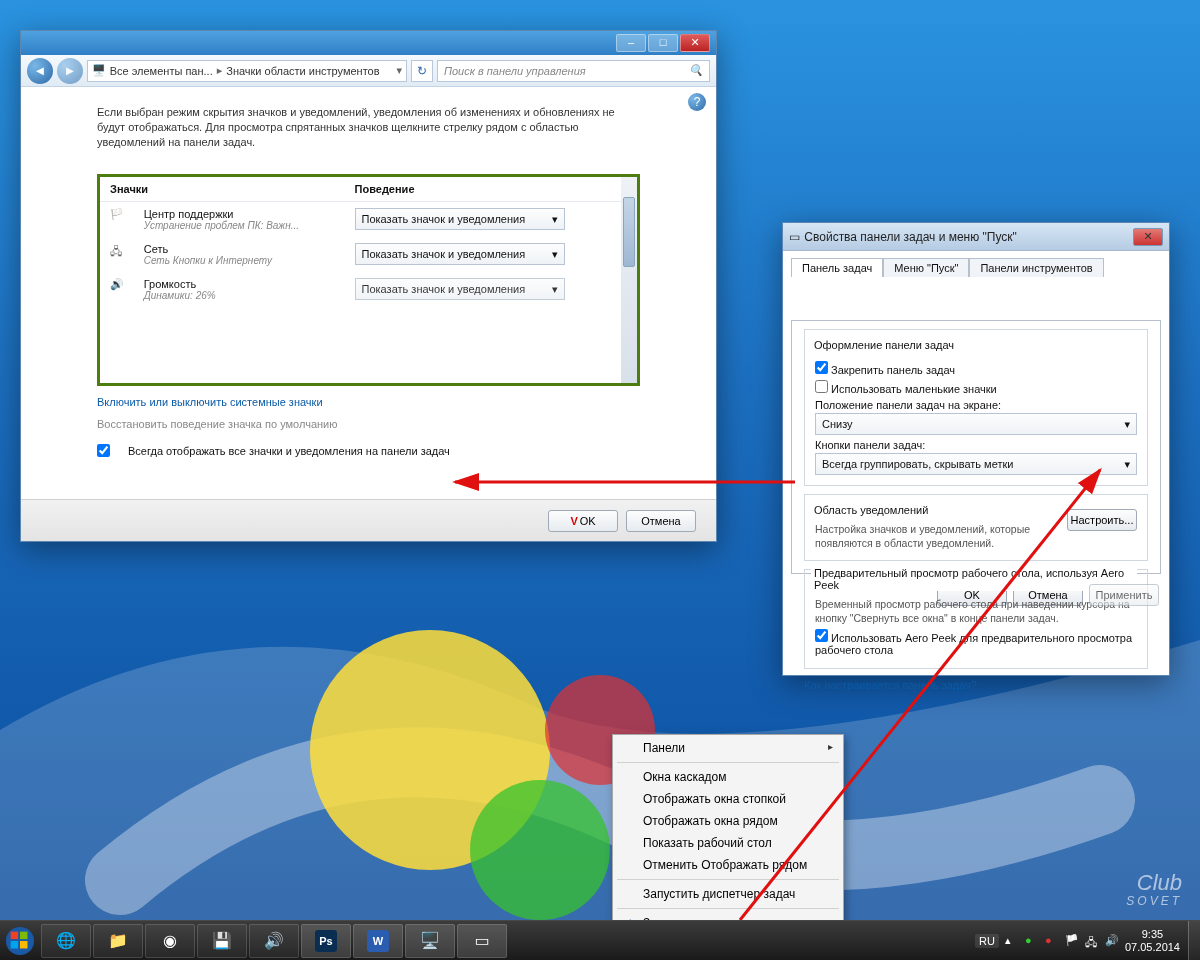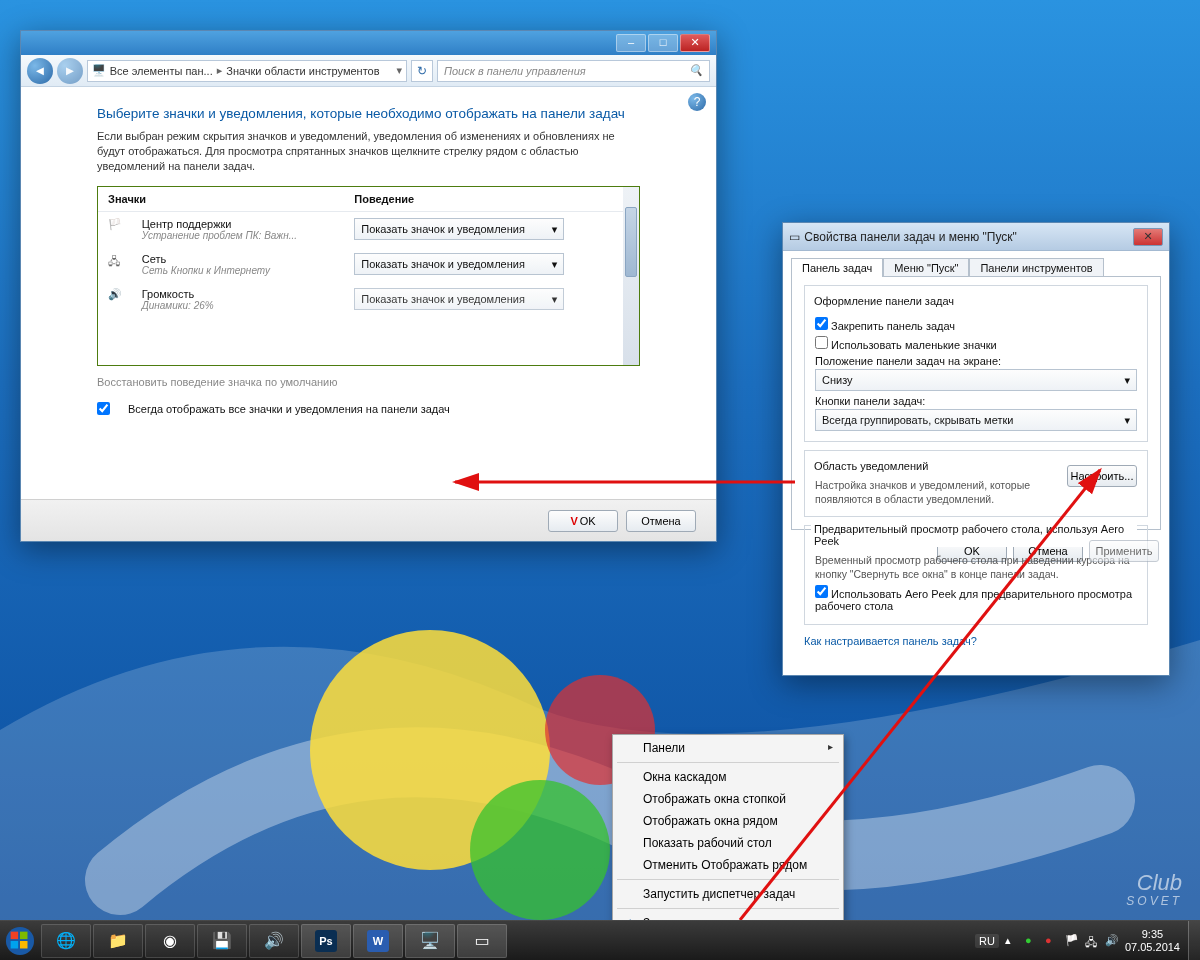--- a/index.html
+++ b/index.html
@@ -45,21 +45,21 @@
   .nav-arrow{width:26px;height:26px;border-radius:50%;background:radial-gradient(circle at 30% 30%,#7bb8e8,#2d6aa8);
              color:#fff;display:flex;align-items:center;justify-content:center;font-size:13px;}
   .crumb{flex:0 0 auto;display:flex;align-items:center;height:22px;border:1px solid #b8c8da;
          background:#fff;padding:0 4px;font-size:11px;color:#333;gap:4px;}
   .crumb .drop{color:#666;}
   .search{flex:1;height:22px;border:1px solid #b8c8da;background:#fff;display:flex;align-items:center;
           padding:0 6px;color:#888;font-style:italic;font-size:11px;gap:4px;}
   #winL .body{padding:18px 76px 10px 76px;}
   .blue-h{color:#0a5aa6;font-size:13.5px;margin-bottom:6px;line-height:18px;}
   .intro{font-size:11px;color:#333;line-height:15px;}
-  .listbox{margin-top:12px;border:1px solid #4d7c0f;height:180px;overflow:hidden;position:relative;}
+  .listbox{margin-top:24px;border:3px solid #4d7c0f;height:212px;overflow:hidden;position:relative;}
   .listbox .scroll{position:absolute;right:0;top:0;width:16px;height:100%;
                    background:linear-gradient(#eef2f6,#d8e0ea);}
   .listbox .scroll .thumb{position:absolute;left:2px;right:2px;top:20px;height:70px;
                           background:linear-gradient(#c5d5e6,#9fb8d2);border:1px solid #8aa5c2;border-radius:2px;}
   .listbox table{width:calc(100% - 16px);border-collapse:collapse;}
   .listbox th{text-align:left;font-size:11px;font-weight:bold;padding:6px 10px;border-bottom:1px solid #e6eaef;}
   .listbox td{padding:6px 10px;vertical-align:top;font-size:11px;}
   .listbox td.iconcell{width:26px;color:#666;}
   .item-title{font-size:11px;color:#111;}
   .item-sub{font-size:10px;color:#888;font-style:italic;}
@@ -79,21 +79,21 @@
             text-align:center;line-height:18px;font-size:12px;}
   .red-v{position:relative;display:inline-block;color:#d00;font-weight:bold;margin-right:2px;}
 
   
   #winR{left:782px;top:222px;width:388px;height:454px;}
   #winR .body{padding:4px 8px 0 8px;}
   .tabs{display:flex;gap:0;margin-top:2px;}
   .tab{border:1px solid #b5c0cc;border-bottom:none;padding:3px 10px;font-size:11px;background:#f0f3f7;
        position:relative;top:1px;}
   .tab.active{background:#fff;z-index:2;}
-  .tabpanel{border:1px solid #b5c0cc;background:#fff;padding:8px 12px 12px 12px;height:254px;position:relative;}
+  .tabpanel{border:1px solid #b5c0cc;background:#fff;padding:8px 12px 12px 12px;height:254px;position:relative;margin-top:44px;}
   .group{border:1px solid #d0d7df;padding:8px 10px 10px 10px;margin-bottom:8px;}
   .grp-title{font-size:11px;margin:-14px 0 6px -4px;background:#fff;display:inline-block;padding:0 3px;}
   .lbl{font-size:11px;margin:4px 0 2px 0;display:block;}
   .selectw{width:100%;gap:22px;}
   .small{font-size:10.5px;color:#555;line-height:14px;}
   #winR .footer{display:flex;justify-content:flex-end;gap:6px;padding:10px 10px;}
 
   
   .ctxmenu{position:absolute;left:612px;top:734px;width:232px;background:#f4f4f4;
            border:1px solid #a7a7a7;box-shadow:2px 3px 8px rgba(0,0,0,.35);font-size:12px;padding:2px;}
@@ -144,21 +144,20 @@
     </div>
     <div style="width:22px;height:22px;border:1px solid #b8c8da;background:#fff;display:flex;align-items:center;justify-content:center;color:#2d6aa8">↻</div>
     <div class="search">
       <span>Поиск в панели управления</span>
       <span style="margin-left:auto;color:#2d6aa8">🔍</span>
     </div>
   </div>
   <div class="help-ico">?</div>
 
   <div class="body">
-    <div class="blue-h">Выберите значки и уведомления, которые необходимо отображать на панели задач</div>
     <div class="intro">Если выбран режим скрытия значков и уведомлений, уведомления об изменениях и обновлениях не будут отображаться. Для просмотра спрятанных значков щелкните стрелку рядом с областью уведомлений на панели задач.</div>
 
     <div class="listbox">
       <div class="scroll">
           <div class="thumb"></div>
         </div>
       <table>
         <tbody>
             <tr>
           <th colspan="2">Значки</th>
@@ -194,20 +193,21 @@
               </td>
           <td><div class="combo" style="opacity:.85">
               <span>Показать значок и уведомления</span>
                   <span>▾</span>
                 </div></td>
         </tr>
       </tbody>
         </table>
     </div>
 
+    <a class="link">Включить или выключить системные значки</a>
     <a class="link muted">Восстановить поведение значка по умолчанию</a>
 
     <label class="chkrow">
       <input type="checkbox" checked="" style="">
       <span>Всегда отображать все значки и уведомления на панели задач</span>
     </label>
   </div>
 
   <div class="red-star">★</div>
 

